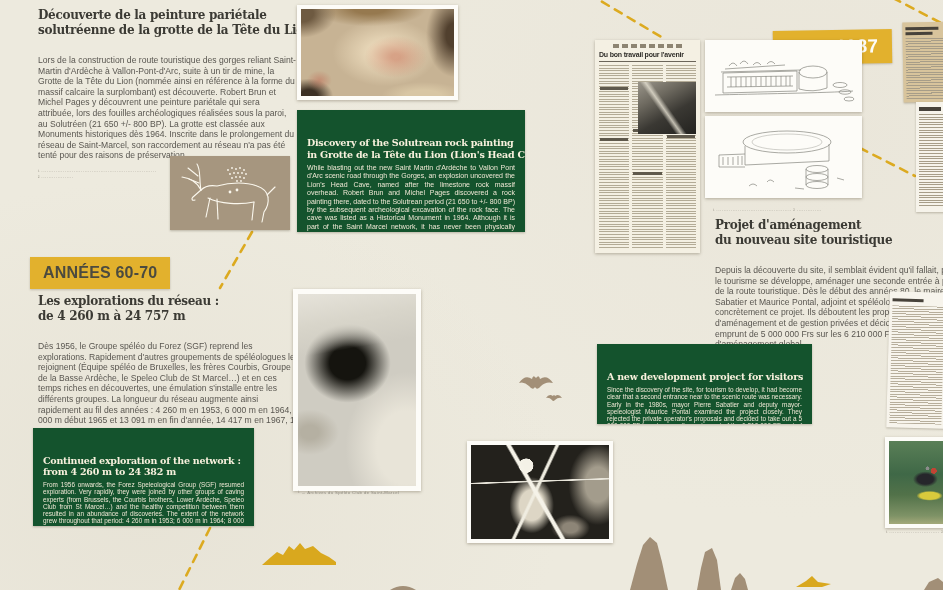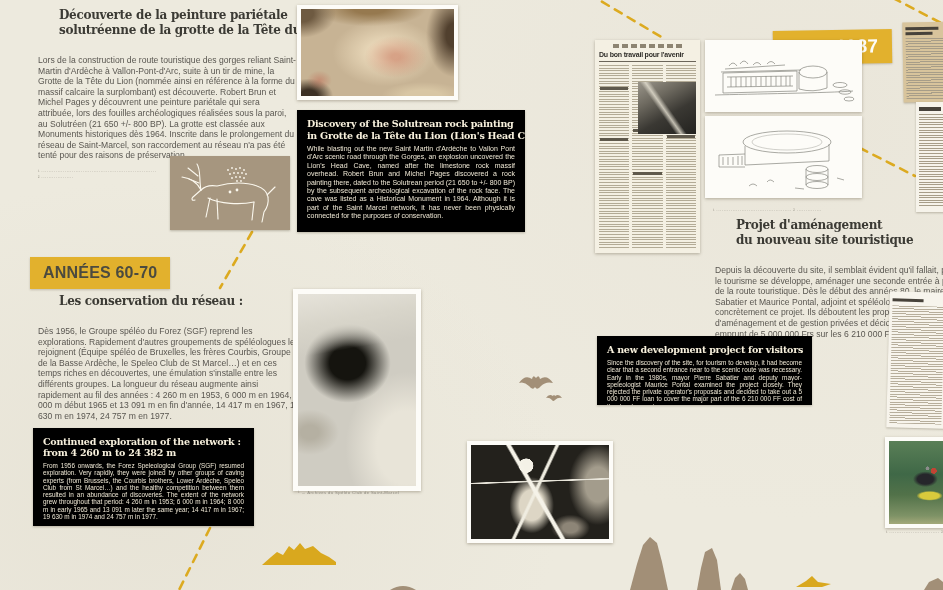--- a/index.html
+++ b/index.html
@@ -6,25 +6,25 @@
   body{width:943px;height:590px;overflow:hidden;position:relative;
        font-family:"Liberation Sans",sans-serif;
        background:
          radial-gradient(ellipse 420px 320px at 15% 85%, #e7e3d6, rgba(0,0,0,0)),
          radial-gradient(ellipse 520px 400px at 85% 20%, #eae6da, rgba(0,0,0,0)),
          #edeade;}
   .abs{position:absolute;}
   .card{background:#fdfcf8;box-shadow:0 1px 3px rgba(70,58,35,.35);}
   .photo{display:block;}
   
-  .frtitle{font:bold 12px/15px "DejaVu Serif",serif;color:#3b3a34;letter-spacing:-.3px;white-space:nowrap;margin-left:21px;}
+  .frtitle{font:bold 12px/15px "DejaVu Serif",serif;color:#3b3a34;letter-spacing:-.3px;white-space:nowrap;}
   .frbody{font:8.6px/10.6px "Liberation Sans",sans-serif;color:#595650;margin-top:17px;}
   .micro{font-size:4.2px;line-height:6px;color:#8f8b7f;letter-spacing:.4px;}
   
-  .tanbox{background:#000000;box-shadow:0 1px 2px rgba(70,58,35,.3);overflow:hidden;box-sizing:border-box;padding:8px 10px;}
+  .tanbox{background:#14532d;box-shadow:0 1px 2px rgba(70,58,35,.3);overflow:hidden;box-sizing:border-box;padding:27px 10px;}
   .tanbox .bt{font:bold 9.5px/11.5px "DejaVu Serif",serif;color:#f8f1dd;letter-spacing:-.25px;white-space:nowrap;}
   .tanbox p{margin:4px 0 0;font:7px/8.4px "Liberation Sans",sans-serif;color:#efe8d5;text-align:justify;}
   .tanbox.small p{font-size:6.4px;line-height:7.3px;}
   .tanbox.small .bt{font-size:9.5px;line-height:11px;}
   
   .badge{display:inline-block;background:#e2b12d;font-weight:bold;box-shadow:0 1px 2px rgba(70,58,35,.25);}
   .badge.b1{color:#4b4a3f;font-size:16px;padding:7px 13px;letter-spacing:.2px;}
   .badge.b2{color:#fdfcf6;font-size:19px;padding:6px 14px;transform:rotate(-1deg);}
   
   .news{background:#f4f0e3;box-shadow:0 1px 3px rgba(70,58,35,.35);box-sizing:border-box;padding:4px;overflow:hidden;}
@@ -131,21 +131,22 @@
       <circle cx="71" cy="25" r="0.9"></circle>
       <circle cx="60" cy="36" r="1.4"></circle>
         <circle cx="67" cy="34" r="1.4"></circle>
     </g>
   </svg>
 </div>
 
 <div class="abs badge b1" style="left:30px;top:257px;z-index:1;text-align:center;">ANNÉES 60-70</div>
 
 <div class="abs" style="left:38px;top:294px;width:262px;z-index:1;">
-  <div class="frtitle">Les conservation du réseau :</div>
+  <div class="frtitle">Les explorations du réseau :</div>
+  <div class="frtitle">de 4 260 m à 24 757 m</div>
   <div class="frbody" style="width:262px;">Dès 1956, le Groupe spéléo du Forez (SGF) reprend les explorations. Rapidement d'autres groupements de spéléologues les rejoignent (Équipe spéléo de Bruxelles, les frères Courbis, Groupe de la Basse Ardèche, le Speleo Club de St Marcel…) et en ces temps riches en découvertes, une émulation s'installe entre les différents groupes. La longueur du réseau augmente ainsi rapidement au fil des années : 4 260 m en 1953, 6 000 m en 1964, 8 000 m début 1965 et 13 091 m en fin d'année, 14 417 m en 1967, 19 630 m en 1974, 24 757 m en 1977.</div>
 </div>
 
 <div class="abs tanbox small" style="left:33px;top:428px;width:221px;height:98px;z-index:1;">
   <div class="bt">Continued exploration of the network :</div>
   <div class="bt">from 4 260 m to 24 382 m</div>
   <p>From 1956 onwards, the Forez Speleological Group (SGF) resumed exploration. Very rapidly, they were joined by other groups of caving experts (from Brussels, the Courbis brothers, Lower Ardèche, Speleo Club from St Marcel…) and the healthy competition between them resulted in an abundance of discoveries. The extent of the network grew throughout that period: 4 260 m in 1953; 6 000 m in 1964; 8 000 m in early 1965 and 13 091 m later the same year; 14 417 m in 1967; 19 630 m in 1974 and 24 757 m in 1977.</p>
 </div>
 
 <div class="abs card" style="left:293px;top:289px;width:118px;height:192px;padding:5px;z-index:1;">
@@ -215,21 +216,21 @@
   </svg>
 </div>
 <div class="abs micro" style="left:713px;top:208px;width:226px;z-index:1;">¹ ··········································  ² ··············</div>
 
 <div class="abs" style="left:715px;top:218px;width:262px;z-index:1;">
   <div class="frtitle">Projet d'aménagement</div>
   <div class="frtitle">du nouveau site touristique</div>
   <div class="frbody" style="width:262px;">Depuis la découverte du site, il semblait évident qu'il fallait, pour que le tourisme se développe, aménager une seconde entrée à proximité de la route touristique. Dès le début des années 80, le maire Pierre Sabatier et Maurice Pontal, adjoint et spéléologue, étudient concrètement ce projet. Ils déboutent les propositions d'aménagement et de gestion privées et décident de réaliser un emprunt de 5 000 000 Frs sur les 6 210 000 Frs du coût du projet d'aménagement global.</div>
 </div>
 
-<div class="abs tanbox small" style="left:597px;top:336px;width:215px;height:69px;z-index:1;">
+<div class="abs tanbox small" style="left:597px;top:344px;width:215px;height:80px;z-index:1;">
   <div class="bt">A new development project for visitors</div>
   <p>Since the discovery of the site, for tourism to develop, it had become clear that a second entrance near to the scenic route was necessary. Early in the 1980s, mayor Pierre Sabatier and deputy mayor-speleologist Maurice Pontal examined the project closely. They rejected the private operator's proposals and decided to take out a 5 000 000 FF loan to cover the major part of the 6 210 000 FF cost of the development.</p>
 </div>
 
 <div class="abs card" style="left:467px;top:441px;width:138px;height:94px;padding:4px;z-index:1;">
   <div class="photo" style="width:138px;height:94px;background-color:#23211c;background-image:
     linear-gradient(60deg, rgba(0,0,0,0) 46%, #f5f2e8 47%, #f5f2e8 48.5%, rgba(0,0,0,0) 49.5%),
     linear-gradient(115deg, rgba(0,0,0,0) 46%, #efece0 47%, #efece0 48%, rgba(0,0,0,0) 49%),
     linear-gradient(178deg, rgba(0,0,0,0) 38%, #e8e5da 38.5%, #e8e5da 39.5%, rgba(0,0,0,0) 40%),
     radial-gradient(circle 10px at 40% 22%, #f4f1e7 70%, rgba(0,0,0,0) 74%),

